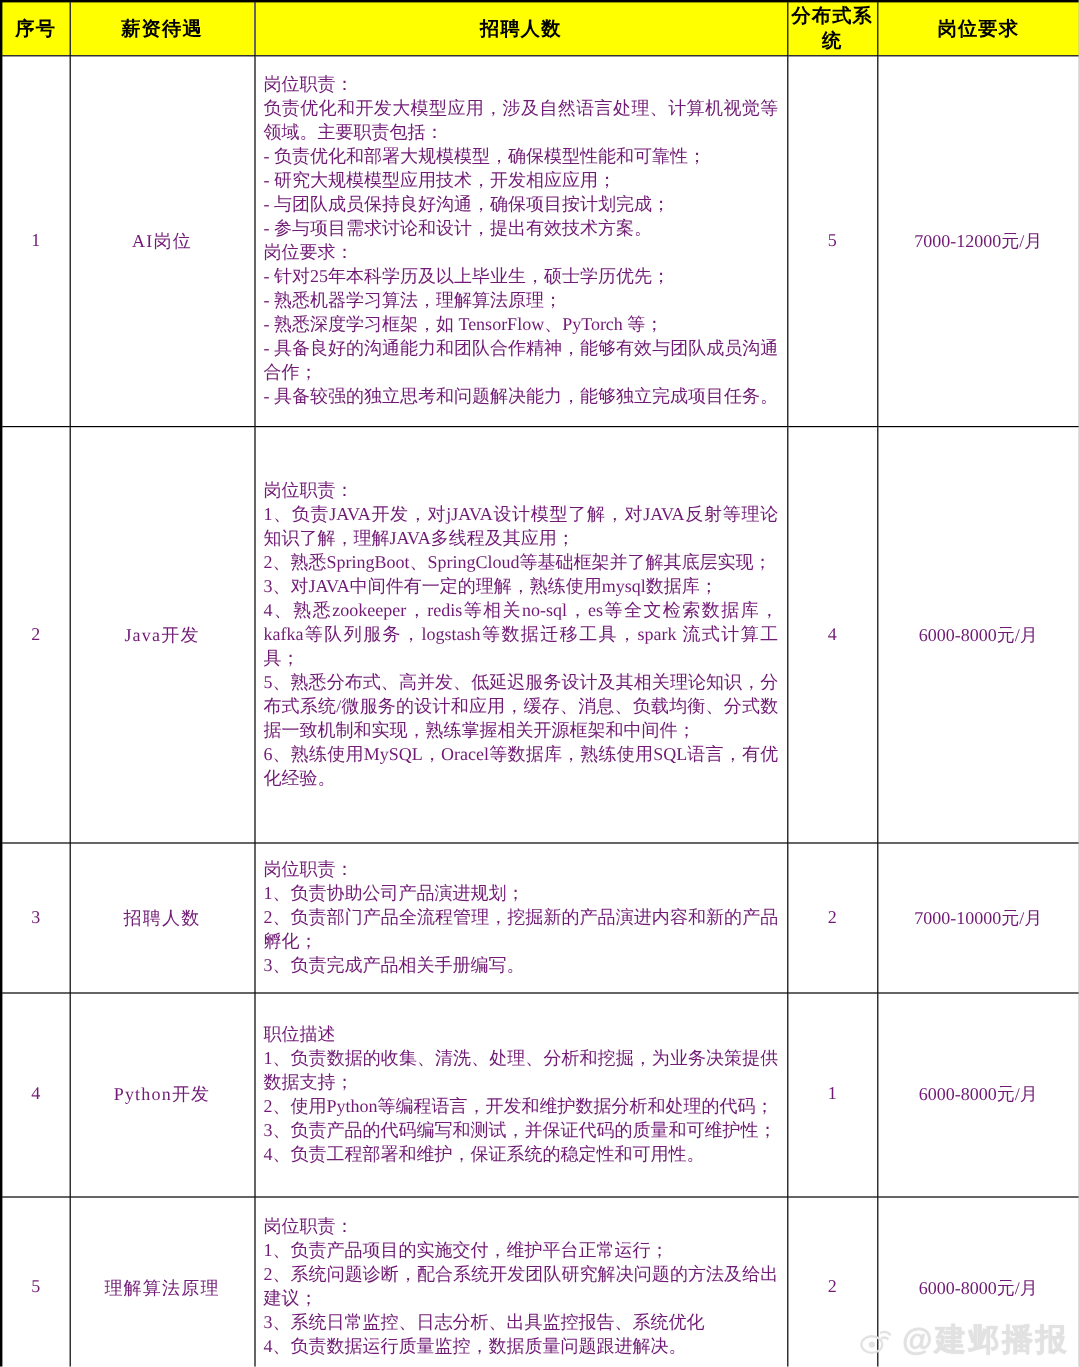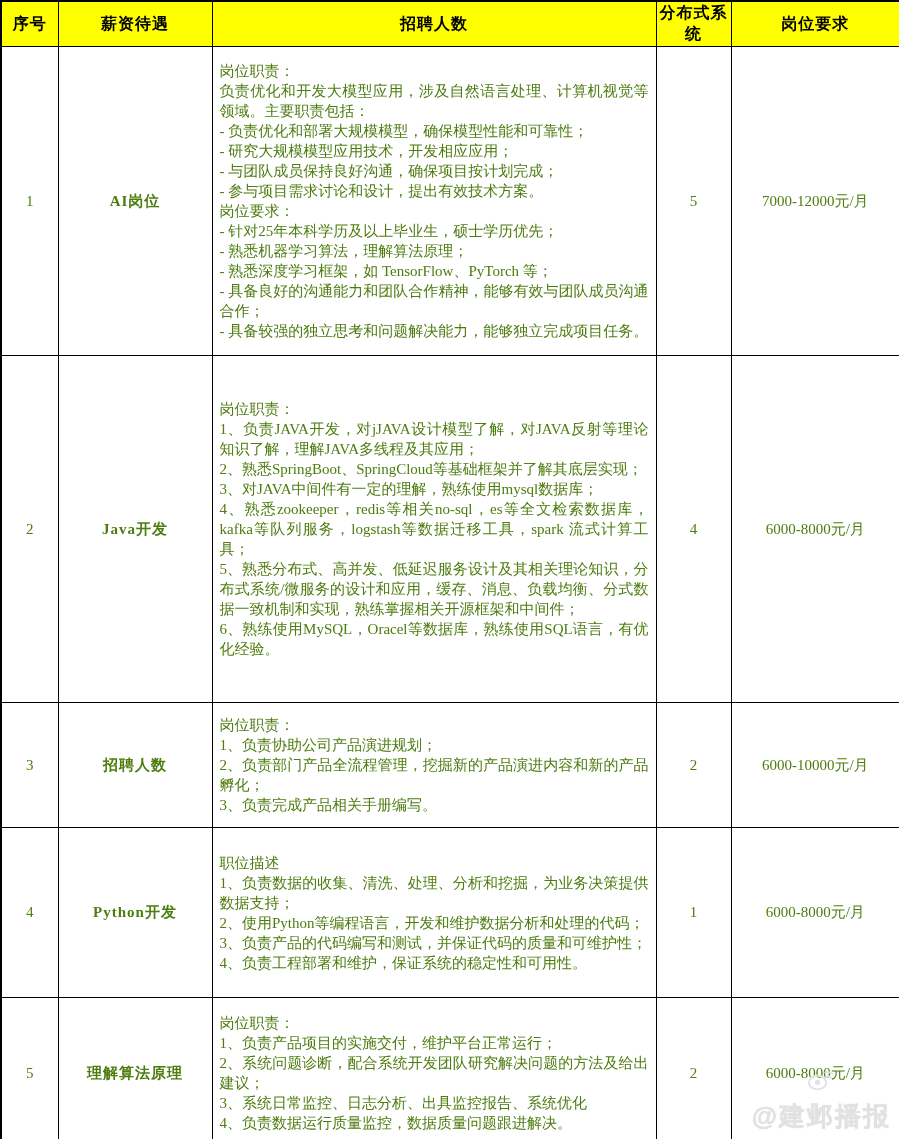--- a/index.html
+++ b/index.html
@@ -36,27 +36,27 @@
   thead th {
     background: #ffff00;
     color: #000000;
     font-weight: bold;
     font-size: 16px;
     text-align: center;
     border-bottom: 2px solid #000000;
     letter-spacing: 1px;
   }
   tbody td {
-    color: #4d7c0f;
+    color: #701a75;
     font-size: 15px;
   }
   td.c-no, td.c-title, td.c-count, td.c-salary {
     text-align: center;
   }
-  td.c-title { letter-spacing: 1px; font-weight: bold; }
+  td.c-title { letter-spacing: 1px; }
   td.c-desc {
     white-space: pre-line;
     text-align: justify;
     text-justify: inter-character;
     line-height: 20px;
     padding: 4px 7px 4px 7px;
   }
   tr.row-1 { height: 309px; }
   tr.row-2 { height: 347px; }
   tr.row-3 { height: 125px; }
@@ -69,21 +69,20 @@
     display: flex;
     align-items: center;
     gap: 7px;
     color: #e2e2e2;
     font-weight: bold;
     font-size: 26px;
     letter-spacing: 2px;
     text-shadow: 0 0 1px #d4d4d4;
     pointer-events: none;
     font-family: "Liberation Sans", "DejaVu Sans", sans-serif;
-    flex-direction: column;
   }
   .watermark svg { display: block; }
 </style>
 </head>
 <body>
 
 <div class="page">
 
   <table class="job-table">
     <colgroup>
@@ -135,21 +134,21 @@
         <td class="c-salary">6000-8000元/月</td>
       </tr>
       <tr class="row-3">
         <td class="c-no">3</td>
         <td class="c-title">招聘人数</td>
         <td class="c-desc">岗位职责：
 1、负责协助公司产品演进规划；
 2、负责部门产品全流程管理，挖掘新的产品演进内容和新的产品孵化；
 3、负责完成产品相关手册编写。</td>
         <td class="c-count">2</td>
-        <td class="c-salary">6000-10000元/月</td>
+        <td class="c-salary">7000-10000元/月</td>
       </tr>
       <tr class="row-4">
         <td class="c-no">4</td>
         <td class="c-title">Python开发</td>
         <td class="c-desc">职位描述
 1、负责数据的收集、清洗、处理、分析和挖掘，为业务决策提供数据支持；
 2、使用Python等编程语言，开发和维护数据分析和处理的代码；
 3、负责产品的代码编写和测试，并保证代码的质量和可维护性；
 4、负责工程部署和维护，保证系统的稳定性和可用性。</td>
         <td class="c-count">1</td>

